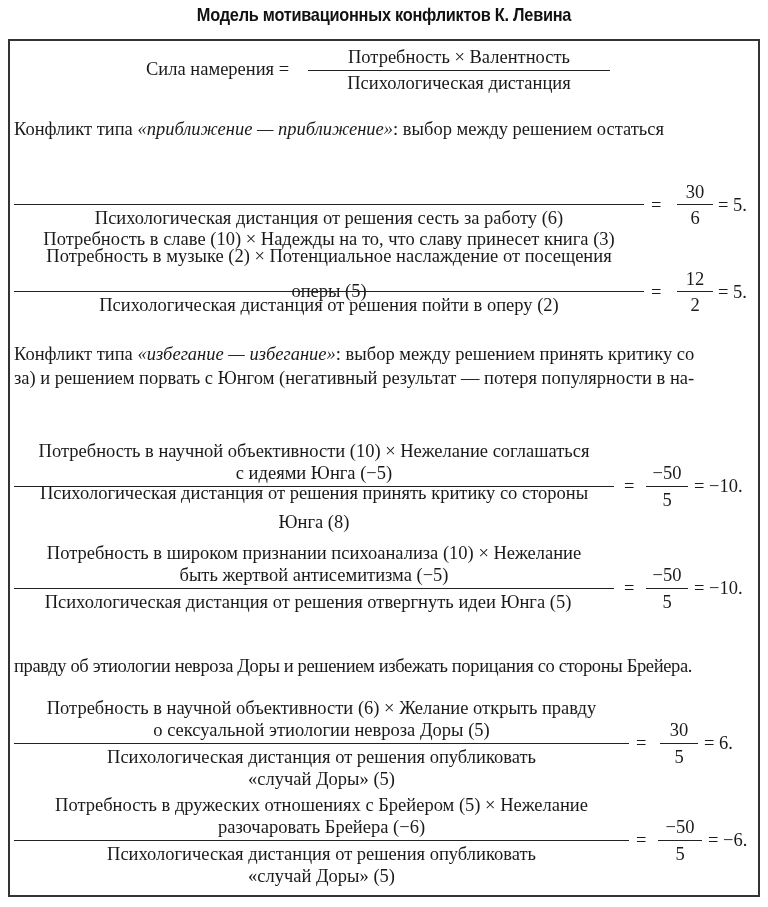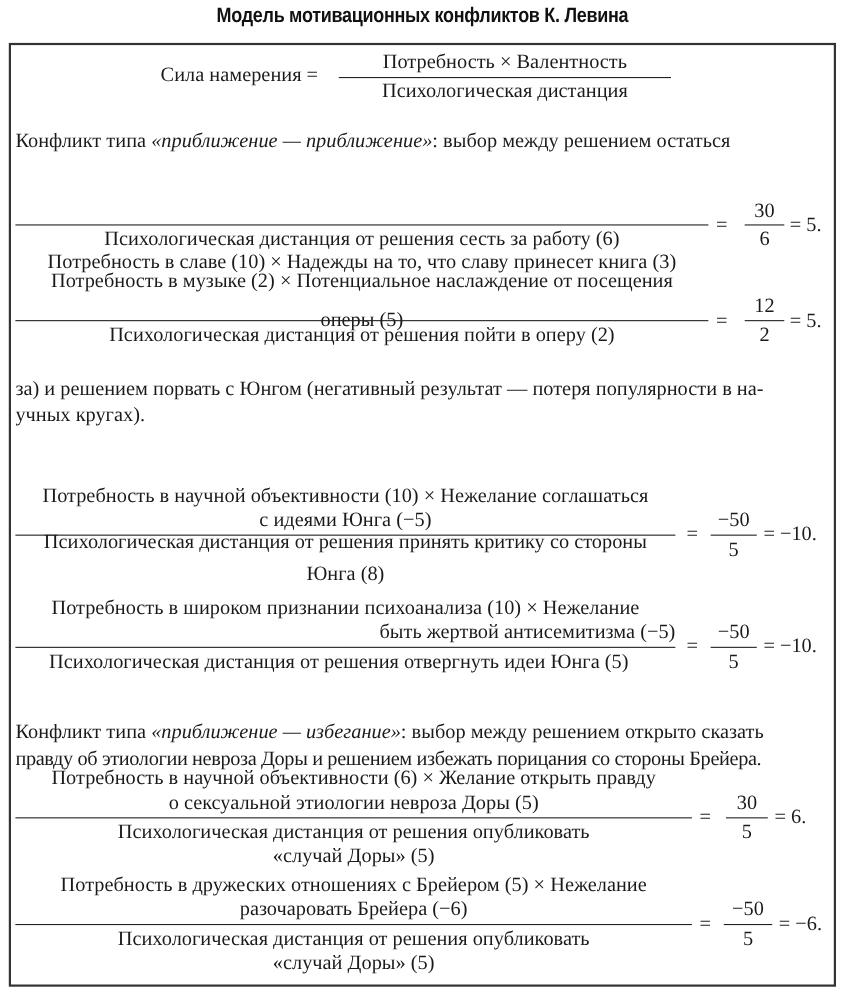--- a/index.html
+++ b/index.html
@@ -61,51 +61,50 @@
   <div class="rule" style="left:14px; width:630px; top:291px;"></div>
   <div class="abs txt center" style="left:14px; width:630px; top:294px;">Психологическая дистанция от решения пойти в оперу (2)</div>
   <div class="abs txt" style="left:651px; top:281px;">=</div>
   <div class="abs txt center" style="left:675px; width:40px; top:268px;">12</div>
   <div class="rule" style="left:677px; width:36px; top:291px;"></div>
   <div class="abs txt center" style="left:675px; width:40px; top:294px;">2</div>
   <div class="abs txt" style="left:718px; top:281px;">= 5.</div>
 </div>
 
 <div class="para" style="top:343px;">
+  <div><span>Конфликт типа </span><i>«избегание — избегание»</i><span>: выбор между решением принять критику со</span></div>
   <div>за) и решением порвать с Юнгом (негативный результат — потеря популярности в на-</div>
-  <div>учных кругах).</div>
 </div>
 
 <div>
   <div class="abs txt center" style="left:14px; width:600px; top:440px;">Потребность в научной объективности (10) × Нежелание соглашаться</div>
   <div class="abs txt center" style="left:14px; width:600px; top:462px;">с идеями Юнга (−5)</div>
   <div class="rule" style="left:14px; width:600px; top:486px;"></div>
   <div class="abs txt center" style="left:14px; width:600px; top:482px;">Психологическая дистанция от решения принять критику со стороны</div>
   <div class="abs txt center" style="left:14px; width:600px; top:511px;">Юнга (8)</div>
   <div class="abs txt" style="left:624px; top:475px;">=</div>
   <div class="abs txt center" style="left:642px; width:50px; top:462px;">−50</div>
   <div class="rule" style="left:646px; width:42px; top:486px;"></div>
   <div class="abs txt center" style="left:642px; width:50px; top:489px;">5</div>
   <div class="abs txt" style="left:694px; top:475px;">= −10.</div>
 </div>
 
 <div>
   <div class="abs txt center" style="left:14px; width:600px; top:542px;">Потребность в широком признании психоанализа (10) × Нежелание</div>
-  <div class="abs txt center" style="left:14px; width:600px; top:564px;text-align:right;">быть жертвой антисемитизма (−5)</div>
+  <div class="abs txt center" style="left:14px; width:600px; top:564px;">быть жертвой антисемитизма (−5)</div>
   <div class="rule" style="left:14px; width:600px; top:588px;"></div>
   <div class="abs txt center" style="left:8px; width:600px; top:591px;">Психологическая дистанция от решения отвергнуть идеи Юнга (5)</div>
   <div class="abs txt" style="left:624px; top:577px;">=</div>
   <div class="abs txt center" style="left:642px; width:50px; top:564px;">−50</div>
   <div class="rule" style="left:646px; width:42px; top:588px;"></div>
   <div class="abs txt center" style="left:642px; width:50px; top:591px;">5</div>
   <div class="abs txt" style="left:694px; top:577px;">= −10.</div>
 </div>
 
 <div class="para" style="top:655px;">
-  <div><span>Конфликт типа </span><i>«приближение — избегание»</i><span>: выбор между решением открыто сказать</span></div>
   <div style="letter-spacing:-0.35px;">правду об этиологии невроза Доры и решением избежать порицания со стороны Брейера.</div>
 </div>
 
 <div>
   <div class="abs txt center" style="left:14px; width:615px; top:697px;">Потребность в научной объективности (6) × Желание открыть правду</div>
   <div class="abs txt center" style="left:14px; width:615px; top:719px;">о сексуальной этиологии невроза Доры (5)</div>
   <div class="rule" style="left:14px; width:615px; top:743px;"></div>
   <div class="abs txt center" style="left:14px; width:615px; top:746px;">Психологическая дистанция от решения опубликовать</div>
   <div class="abs txt center" style="left:14px; width:615px; top:768px;">«случай Доры» (5)</div>
   <div class="abs txt" style="left:636px; top:732px;">=</div>

